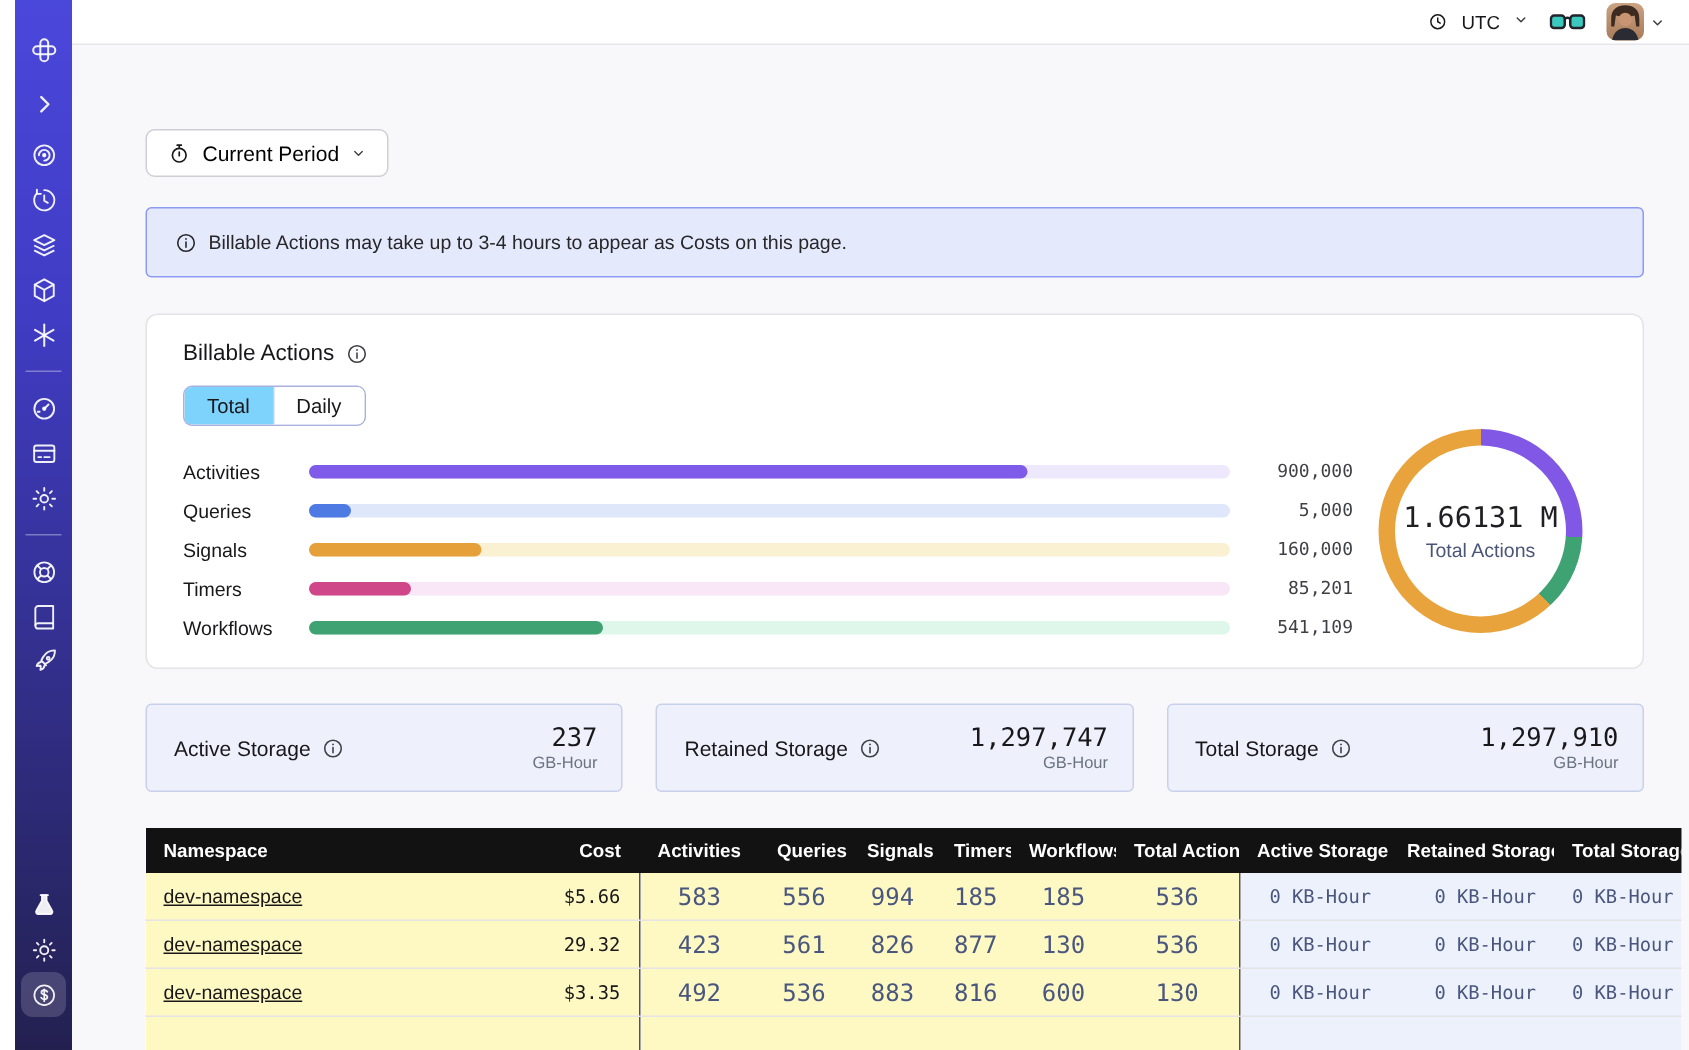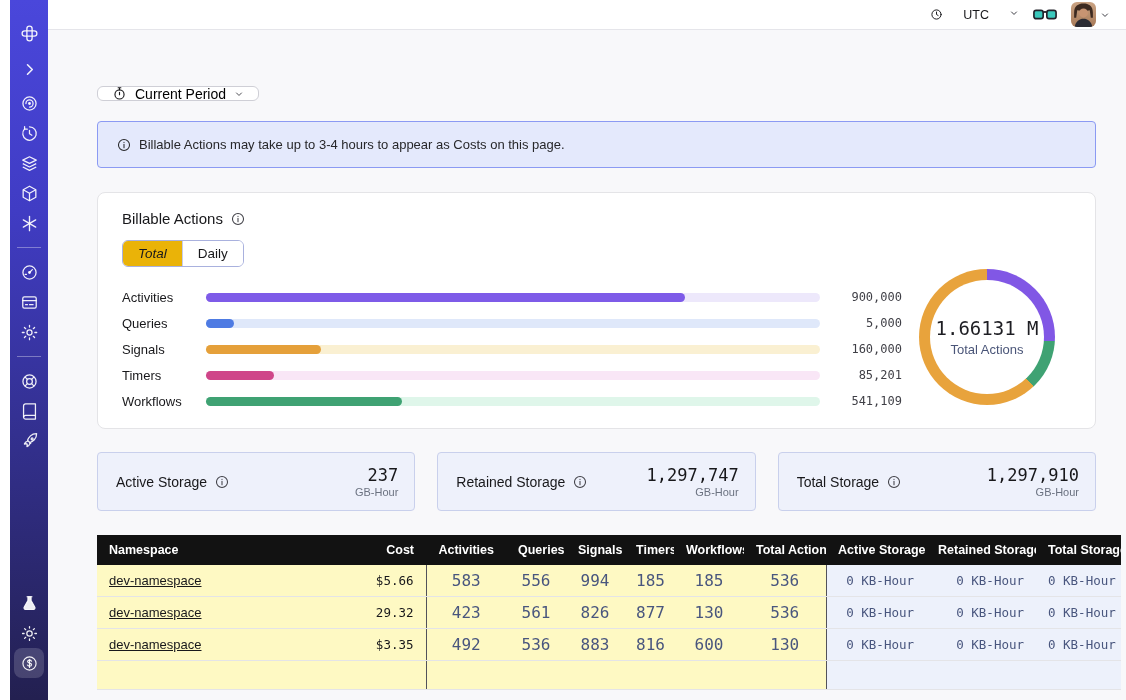--- a/index.html
+++ b/index.html
@@ -19,49 +19,49 @@
     color:rgba(255,255,255,.92); cursor:pointer; flex:0 0 auto; }
   .side-icon svg { width:19px; height:19px; }
   .side-divider { width:24px; height:0; border-top:1px solid rgba(255,255,255,.35); margin:9px 0; }
   .side-bottom { margin-top:auto; display:flex; flex-direction:column; align-items:center; padding-bottom:22px; }
   .side-icon.highlight { background:rgba(255,255,255,.16); border-radius:8px; }
   .mt-sm { margin-top:4px; } .mt-logo { margin-bottom:6px; }
 
   
   .topbar { height:30px; background:#fff; border-bottom:1px solid #e5e5ea;
     display:flex; align-items:center; justify-content:flex-end; gap:14px; padding:0 16px; flex:0 0 30px; }
-  .tz { display:flex; align-items:flex-start; gap:20px; font-size:12.5px; cursor:pointer; }
+  .tz { display:flex; align-items:flex-start; gap:9px; font-size:12.5px; cursor:pointer; }
   .tz svg.clock { width:13px; height:13px; }
   .chev { width:10px; height:10px; color:#3f3f46; }
   .goggles { width:24px; height:16px; cursor:pointer; }
   .avatar-wrap { display:flex; align-items:center; gap:4px; cursor:pointer; }
   .avatar { width:25px; height:25px; border-radius:6px; overflow:hidden;
     background:linear-gradient(180deg,#caa383 0%,#a87a58 100%); position:relative; }
   .avatar svg { position:absolute; inset:0; }
 
   
   .content { flex:1; background:#f8f8fa; padding:56px 30px 0 49px; overflow:hidden; }
   .title-row { display:flex; justify-content:space-between; align-items:flex-start; }
   h1 { font-size:27px; font-weight:600; letter-spacing:.2px; }
   .subtitle { font-size:11px; color:#3f3f46; margin-top:7px; }
   .period-btn { display:flex; align-items:center; gap:8px; background:#fff; border:1px solid #cfcfd6;
-    border-radius:6px; height:15px; padding:0 14px; font-size:14px; cursor:pointer; }
+    border-radius:6px; height:32px; padding:0 14px; font-size:14px; cursor:pointer; }
   .period-btn svg.sw { width:15px; height:15px; }
 
   .banner { margin-top:20px; height:47px; background:#e4e9fc; border:1px solid #8b9af3; border-radius:4px;
     display:flex; align-items:center; gap:8px; padding:0 19px; font-size:13px; color:#27272a; }
   .info-ic { width:14px; height:14px; flex:0 0 auto; color:#27272a; }
 
   
   .card { margin-top:24px; background:#fff; border:1px solid #e4e4e7; border-radius:8px;
     padding:17px 24px 15px 24px; position:relative; height:237px; }
   .card-title { display:flex; align-items:center; gap:8px; font-size:15px; font-weight:500; }
   .toggle { display:inline-flex; margin-top:13px; border:1px solid #a9b1de; border-radius:6px; overflow:hidden; background:#fff; }
   .toggle .tab { font-size:13.5px; padding:5px 15px; cursor:pointer; background:#fff; }
-  .toggle .tab.selected { background:#eab308;font-style:italic; }
+  .toggle .tab.selected { background:#7dd3fc; }
   .toggle .tab + .tab { border-left:1px solid #c6ccec; }
 
   .bars { margin-top:17px; width:780px; }
   .bar-row { display:flex; align-items:center; height:26px; }
   .bar-label { width:84px; font-size:13px; color:#18181b; flex:0 0 84px; }
   .bar-track { flex:1; height:9px; border-radius:5px; position:relative; margin-right:10px; }
   .bar-fill { position:absolute; left:0; top:0; bottom:0; border-radius:5px; }
   .bar-value { width:72px; text-align:right; font-size:12px; color:#3f3f46;
     font-family:"DejaVu Sans Mono",monospace; flex:0 0 72px; }
 

